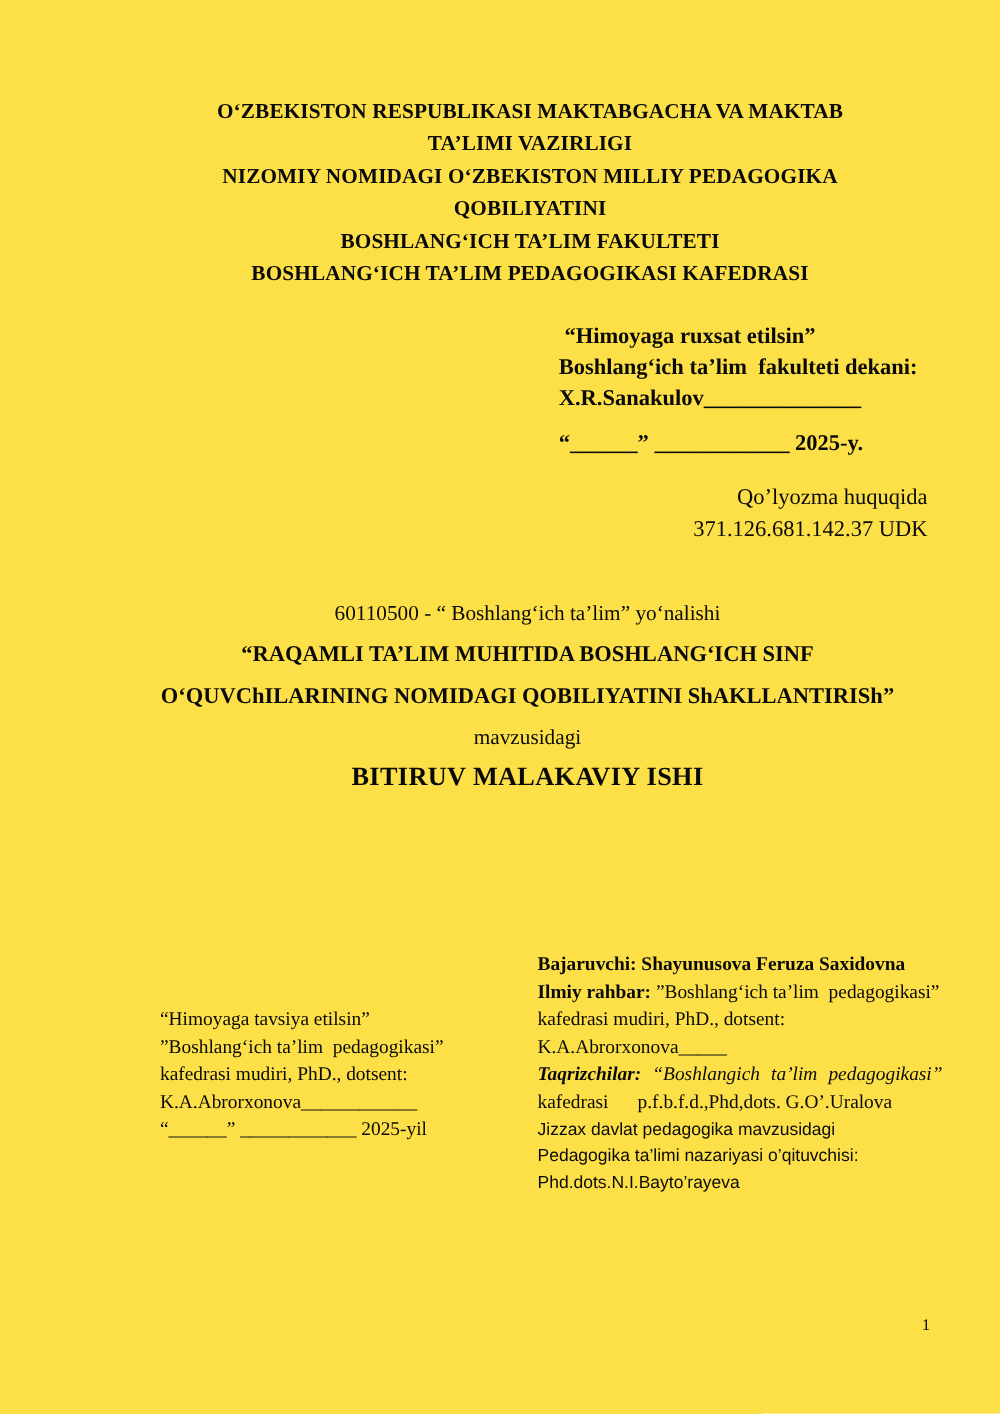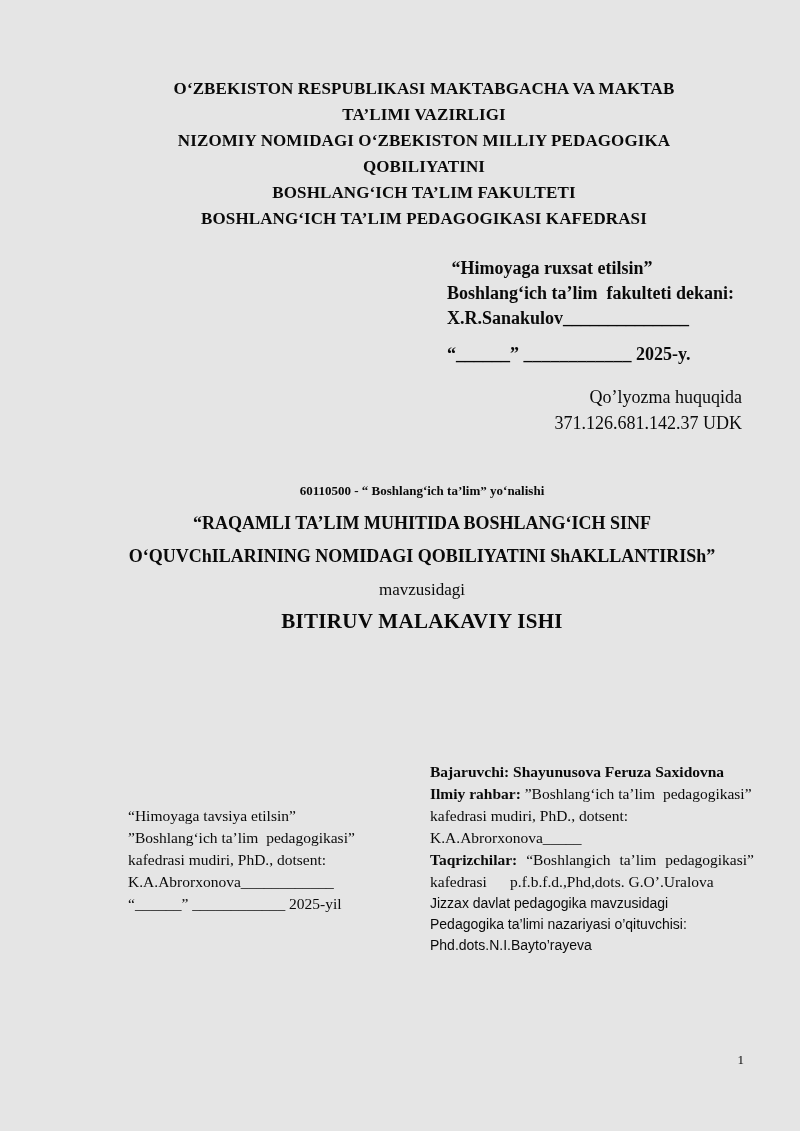--- a/index.html
+++ b/index.html
@@ -4,21 +4,21 @@
 <style>
   html, body {
     margin: 0;
     padding: 0;
     background: #ffffff;
   }
   .page {
     position: relative;
     width: 800px;
     height: 1131px;
-    background: #e5e5e5;
+    background: #fde047;
     color: #0a0a0a;
     font-family: "Liberation Serif", "DejaVu Serif", serif;
     overflow: hidden;
   }
   .abs { position: absolute; }
 
   
   .header-block {
     top: 76px;
     left: 90px;
@@ -54,22 +54,22 @@
 
   
   .title-block {
     top: 474px;
     left: 80px;
     right: 36px;
     text-align: center;
   }
   .title-block div { white-space: pre; }
   .title-program {
-    font-weight: bold;
-    font-size: 13px;
+    font-weight: normal;
+    font-size: 17px;
     line-height: 33px;
   }
   .title-topic {
     font-weight: bold;
     font-size: 18px;
     line-height: 33px;
   }
   .title-subtitle {
     font-size: 17px;
     line-height: 33px;
@@ -94,21 +94,21 @@
 
   .execution-block {
     top: 761px;
     left: 430px;
     width: 345px;
     font-size: 15.5px;
     line-height: 22px;
   }
   .execution-block div { white-space: pre; }
   .bold { font-weight: bold; }
-  .spread { word-spacing: 5px; }
+  .spread { word-spacing: 5px; font-style: italic; }
   .sans-line {
     font-family: "Liberation Sans", "DejaVu Sans", sans-serif;
     font-size: 14px;
     line-height: 21px;
   }
 
   
   .page-number {
     top: 1052px;
     right: 56px;

